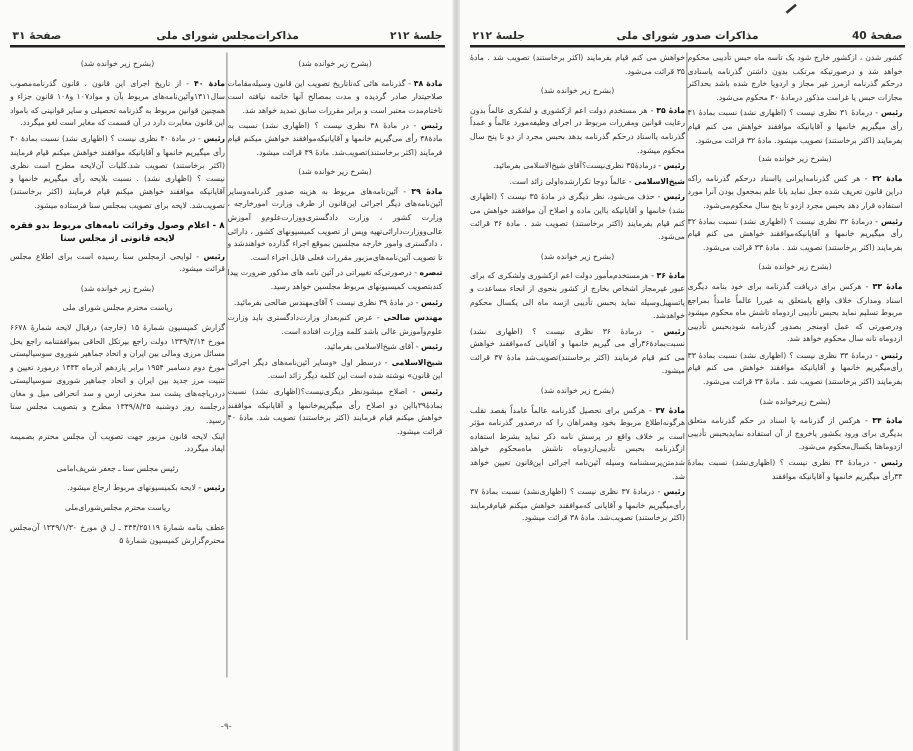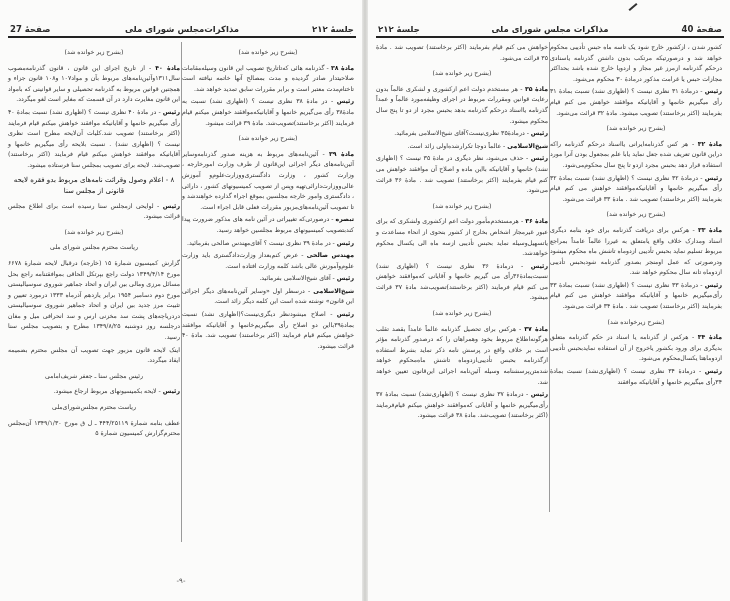--- a/index.html
+++ b/index.html
@@ -10,39 +10,39 @@
   .page.right{left:368px;}
   .gutter{position:absolute;left:362px;top:0;width:6px;height:601px;background:linear-gradient(90deg,#e6e6e4,#cfcfcc,#e6e6e4);}
   .header{position:absolute;top:22px;left:8px;right:6px;height:14px;border-bottom:2px solid #222;direction:rtl;font-size:8.5px;font-weight:bold;}
   .header .h-right{position:absolute;right:2px;top:2px;}
   .header .h-center{position:absolute;left:0;right:0;text-align:center;top:2px;}
   .header .h-left{position:absolute;left:2px;top:2px;}
   .col{position:absolute;top:42px;width:172px;direction:rtl;text-align:justify;font-size:6.2px;line-height:10.6px;color:#333;}
   .col p{margin:0 0 2px 0;}
   .col .c{text-align:center;margin:5px 0 5px 0;}
   .col .b{font-weight:bold;color:#111;}
-  .col .sec{font-weight:normal;text-align:center;font-size:7px;line-height:11px;color:#111;margin:4px 0;}
+  .col .sec{font-weight:bold;text-align:center;font-size:7px;line-height:11px;color:#111;margin:4px 0;}
   .page.left .col.c1{right:8px;}
   .page.left .col.c2{left:8px;}
   .page.right .col.c1{right:8px;}
   .page.right .col.c2{left:8px;}
   .vline{position:absolute;top:42px;width:1px;background:#9a9a9a;}
   .folio{position:absolute;bottom:16px;left:0;right:0;text-align:center;font-size:7px;color:#555;}
   .mark{position:absolute;background:#333;}
 </style>
 </head>
 <body>
 
 <div class="spread">
 
   <div class="page left">
     <div class="header">
       <span class="h-right">جلسهٔ ۲۱۲</span>
       <span class="h-center">مذاکرات‌مجلس شورای ملی</span>
-      <span class="h-left">صفحهٔ 27</span>
+      <span class="h-left">صفحهٔ ۳۱</span>
     </div>
     <div class="col c1">
         <p class="c">(بشرح زیر خوانده شد)</p>
         <p><span class="b">مادهٔ ۳۸</span> <span>- گذرنامه هائی که‌تاتاریخ تصویب این قانون وسیله‌مقامات صلاحیتدار صادر گردیده و مدت بمصالح آنها خاتمه نیافته است تاختام‌مدت معتبر است و برابر مقررات سابق تمدید خواهد شد.</span></p>
         <p><span class="b">رئیس</span> <span>- در مادهٔ ۳۸ نظری نیست ؟ (اظهاری نشد) نسبت به مادهٔ۳۸ رأی می‌گیریم خانمها و آقایانیکه‌موافقند خواهش میکنم قیام فرمایند (اکثر برخاستند)تصویب‌شد. مادهٔ ۳۹ قرائت میشود.</span></p>
         <p class="c">(بشرح زیر خوانده شد)</p>
         <p><span class="b">مادهٔ ۳۹</span> <span>- آئین‌نامه‌های مربوط به هزینه صدور گذرنامه‌وسایر آئین‌نامه‌های دیگر اجرائی این‌قانون از طرف وزارت امورخارجه ، وزارت کشور ، وزارت دادگستری‌ووزارت‌علوم‌و آموزش عالی‌ووزارت‌دارائی‌تهیه وپس از تصویب کمیسیونهای کشور ، دارائی ، دادگستری وامور خارجه مجلسین بموقع اجراء گذارده خواهندشد و تا تصویب آئین‌نامه‌های‌مزبور مقررات فعلی قابل اجراء است.</span></p>
         <p><span class="b">تبصره</span> <span>- درصورتی‌که تغییراتی در آئین نامه های مذکور ضرورت پیدا کند‌بتصویب کمیسیونهای مربوط مجلسین خواهد رسید.</span></p>
         <p><span class="b">رئیس</span> <span>- در مادهٔ ۳۹ نظری نیست ؟ آقای‌مهندس صالحی بفرمائید.</span></p>
         <p><span class="b">مهندس صالحی</span> <span>- عرض کنم‌بعداز وزارت‌دادگستری باید وزارت علوم‌وآموزش عالی باشد کلمه وزارت افتاده است.</span></p>
@@ -68,21 +68,21 @@
       </div>
     <div class="folio">-۹-</div>
   </div>
 
   <div class="gutter"></div>
 
   <div class="page right">
     <div class="mark" style="left:260px;top:6px;width:10px;height:2px;transform:rotate(-40deg);"></div>
     <div class="header">
       <span class="h-right">صفحهٔ 40</span>
-      <span class="h-center">مذاکرات مجلس شورای ملی</span>
+      <span class="h-center">مذاکرات صدور شورای ملی</span>
       <span class="h-left">جلسهٔ ۲۱۲</span>
     </div>
     <div class="col c1">
         <p><span>کشور شدن ، ازکشور خارج شود یک تاسه ماه حبس تأدیبی محکوم خواهد شد و درصورتیکه مرتکب بدون داشتن گذرنامه یاسنادی درحکم گذرنامه ازمرز غیر مجاز و اردویا خارج شده باشد بحداکثر مجازات حبس یا غرامت مذکور درمادهٔ ۳۰ محکوم می‌شود.</span></p>
         <p><span class="b">رئیس</span> <span>- درمادهٔ ۳۱ نظری نیست ؟ (اظهاری نشد) نسبت بمادهٔ ۳۱ رأی میگیریم خانمها و آقایانیکه موافقند خواهش می کنم قیام بفرمایند (اکثر برخاستند) تصویب‌ میشود. مادهٔ ۳۲ قرائت می‌شود.</span></p>
         <p class="c">(بشرح زیر خوانده شد)</p>
         <p><span class="b">مادهٔ ۳۲</span> <span>- هر کس گذرنامه‌ایرانی یااسناد درحکم گذرنامه راکه دراین قانون تعریف شده جعل نماید یابا علم بمجعول بودن آنرا مورد استفاده قرار دهد بحبس مجرد ازدو تا پنج سال محکوم‌می‌شود.</span></p>
         <p><span class="b">رئیس</span> <span>- درمادهٔ ۳۲ نظری نیست ؟ (اظهاری نشد) نسبت بمادهٔ ۳۲ رأی میگیریم خانمها و آقایانیکه‌موافقند خواهش می کنم قیام بفرمایند (اکثر برخاستند) تصویب شد . مادهٔ ۳۳ قرائت می‌شود.</span></p>
         <p class="c">(بشرح زیر خوانده شد)</p>
         <p><span class="b">مادهٔ ۳۳</span> <span>- هرکس برای دریافت گذرنامه برای خود بنامه دیگری اسناد ومدارک خلاف واقع یامتعلق به غیررا عالماً عامداً بمراجع مربوط تسلیم نماید بحبس تأدیبی ازدوماه تاشش ماه محکوم میشود ودرصورتی که عمل اومنجر بصدور گذرنامه شود‌بحبس تأدیبی ازدوماه تانه سال محکوم خواهد شد.</span></p>

